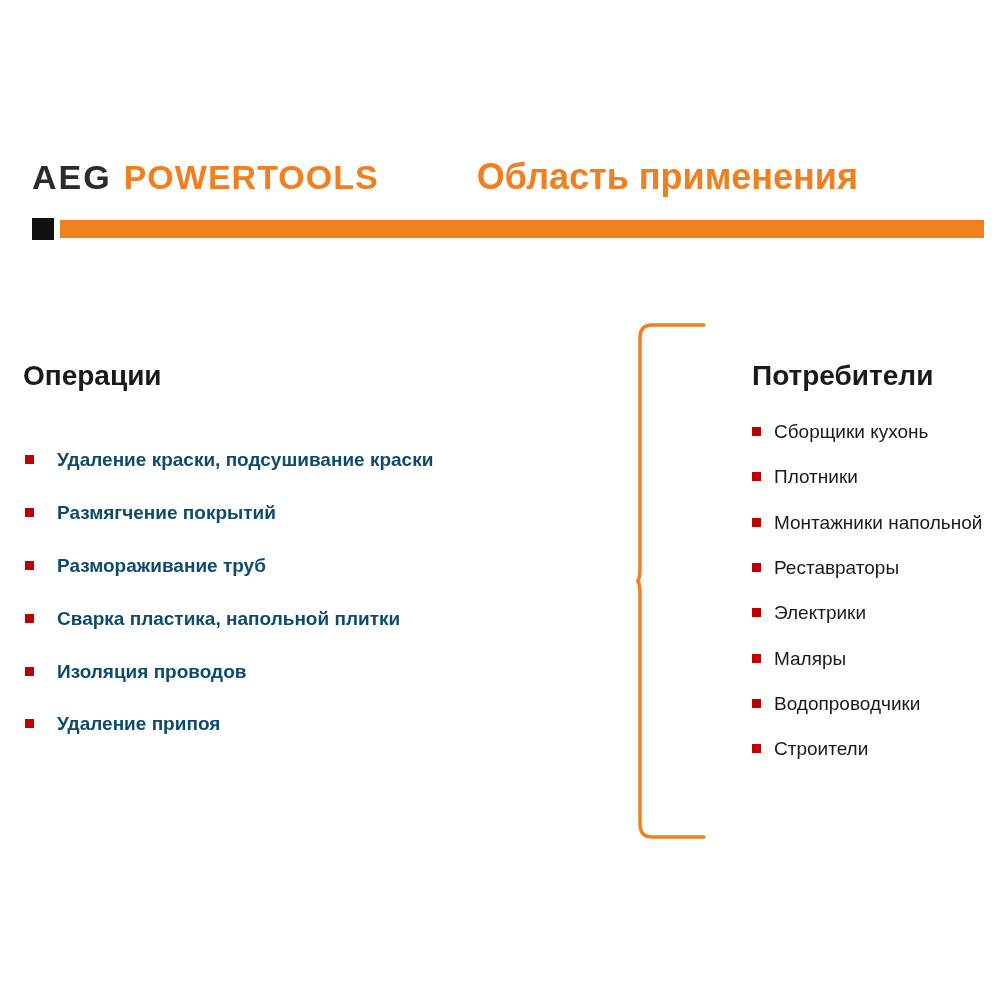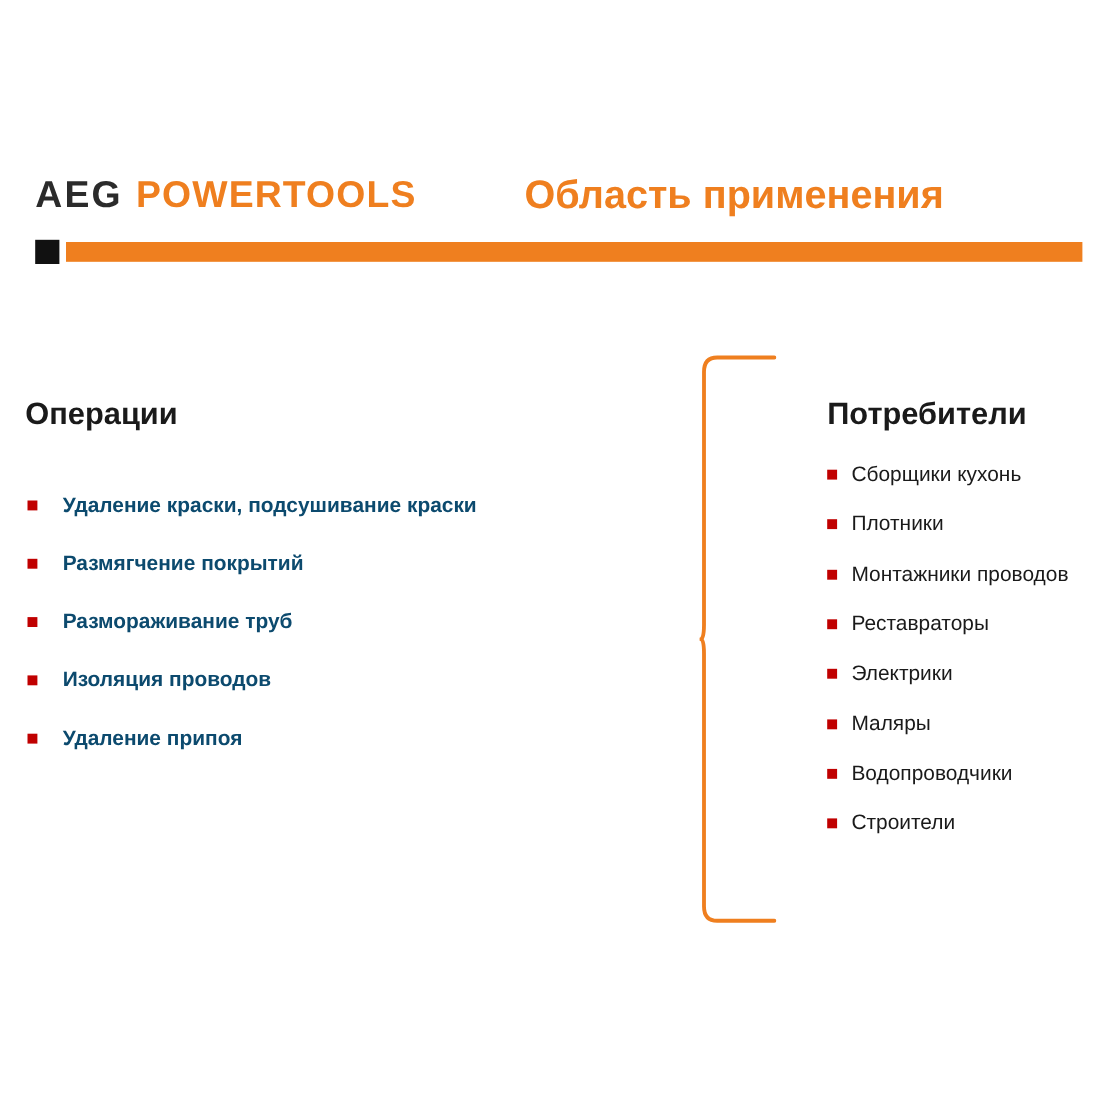--- a/index.html
+++ b/index.html
@@ -177,35 +177,36 @@
       <div class="rule-bar"></div>
     </div>
   </div>
 
   <div class="col-left">
     <h2 class="col-heading">Операции</h2>
     <ul class="ops-list">
       <li>Удаление краски, подсушивание краски</li>
       <li>Размягчение покрытий</li>
       <li>Размораживание труб</li>
+      <li> Сварка пластика, напольной плитки</li>
       <li> Изоляция проводов</li>
       <li>Удаление припоя</li>
     </ul>
   </div>
 
   <svg class="bracket" viewBox="0 0 70 518" aria-hidden="true">
     <path d="M68 3 L16 3 Q4 3 4 16 L4 246 Q4 259 1 259 Q4 259 4 272 L4 502 Q4 515 16 515 L68 515" fill="none" stroke="#ef7f1f" stroke-width="3.5" stroke-linecap="round" stroke-linejoin="round"></path>
   </svg>
 
   <div class="col-right">
     <h2 class="col-heading">Потребители</h2>
     <ul class="cons-list">
       <li>Сборщики кухонь</li>
       <li>Плотники</li>
-      <li>Монтажники проводов</li>
+      <li>Монтажники напольной</li>
       <li>Реставраторы</li>
       <li>Электрики</li>
       <li>Маляры</li>
       <li>Водопроводчики</li>
       <li>Строители</li>
     </ul>
   </div>
 
 </div>
 

